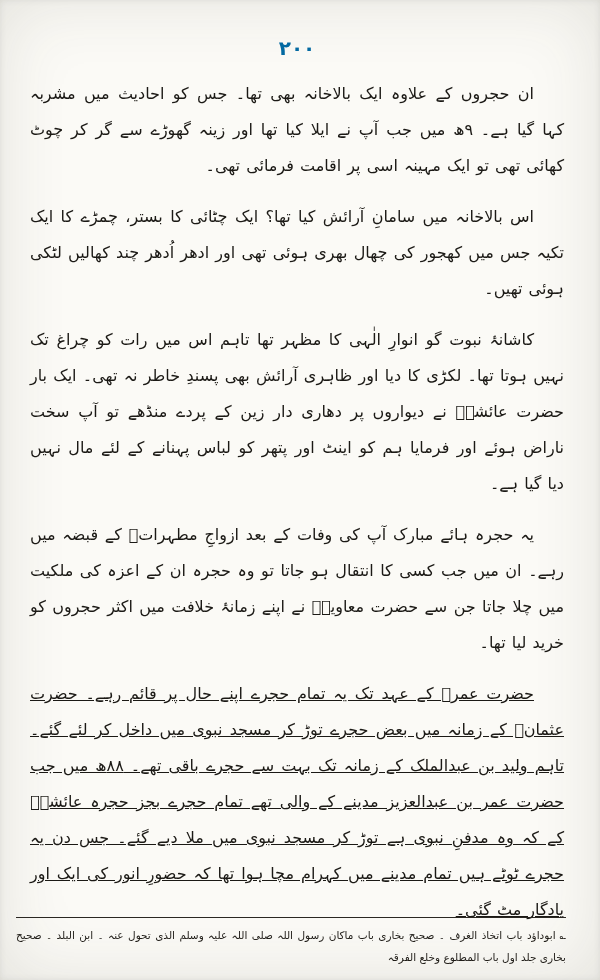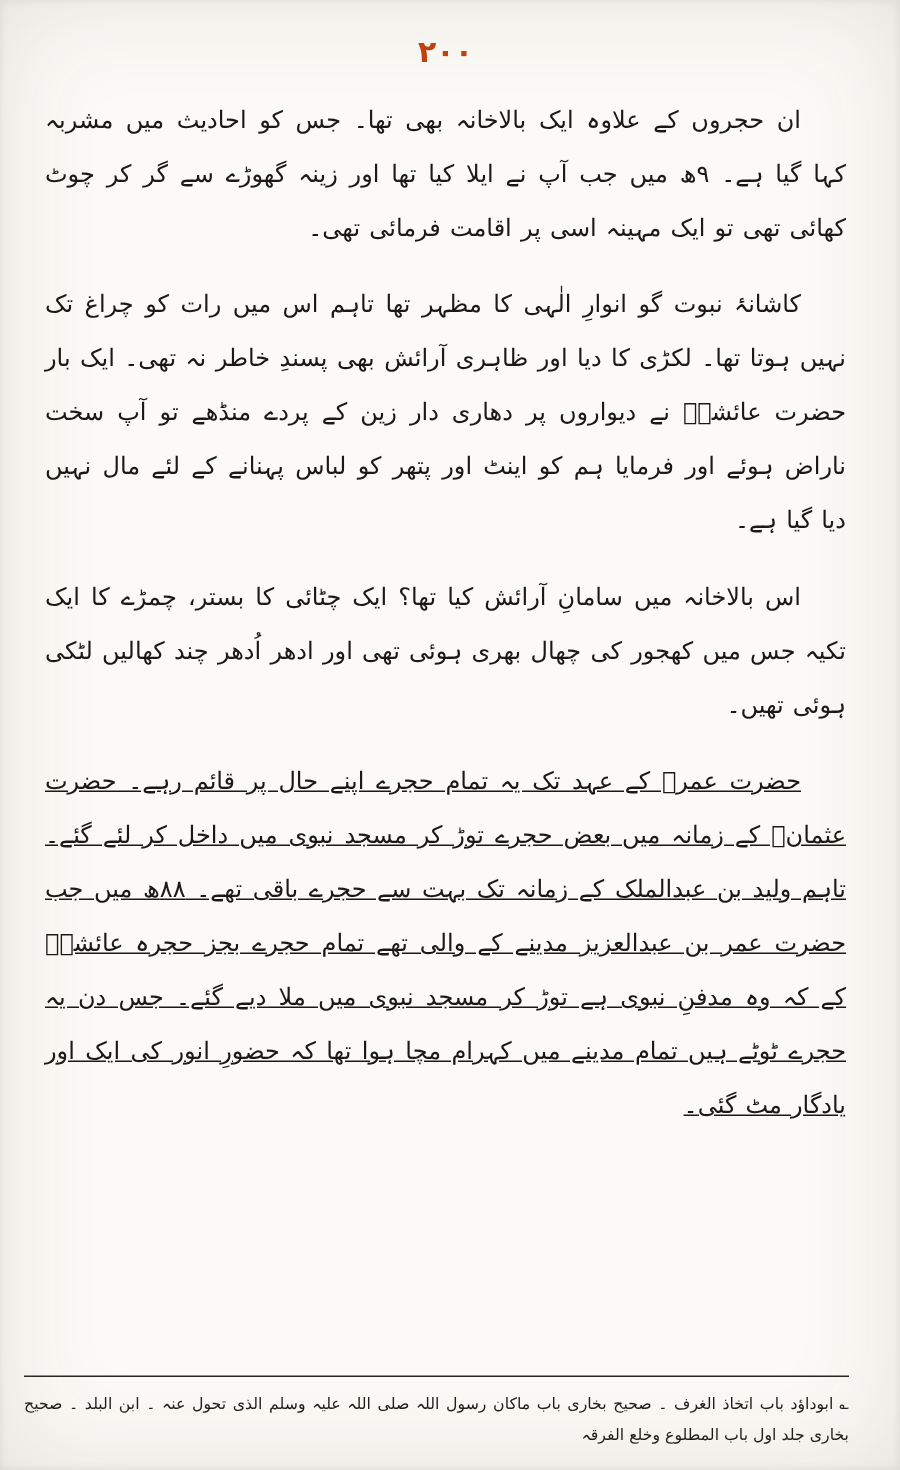--- a/index.html
+++ b/index.html
@@ -22,22 +22,22 @@
     padding: 20px 36px 110px 30px;
     direction: rtl;
     color: #161412;
     overflow: hidden;
   }
   .page-number {
     text-align: center;
     font-size: 20px;
     font-weight: bold;
     letter-spacing: 2px;
-    margin: 2px 0 16px 0;
-    color: #c2410c;
+    margin: 16px 0 16px 0;
+    color: #0369a1;
   }
   .body-text {
     direction: rtl;
     margin-top: 16px;
   }
   .para {
     margin: 0 0 15px 0;
     font-size: 16px;
     line-height: 2.25;
     text-align: justify;
@@ -74,22 +74,23 @@
 </style>
 </head>
 <body>
 
 <div class="page">
 
   <div class="page-number">۲۰۰</div>
 
   <div class="body-text">
     <p class="para">ان حجروں کے علاوہ ایک بالاخانہ بھی تھا۔ جس کو احادیث میں مشربہ کہا گیا ہے۔ ۹ھ میں جب آپ نے ایلا کیا تھا اور زینہ گھوڑے سے گر کر چوٹ کھائی تھی تو ایک مہینہ اسی پر اقامت فرمائی تھی۔</p>
+    <p class="para">اس بالاخانہ میں سامانِ آرائش کیا تھا؟ ایک چٹائی کا بستر، چمڑے کا ایک تکیہ جس میں کھجور کی چھال بھری ہوئی تھی اور ادھر اُدھر چند کھالیں لٹکی ہوئی تھیں۔</p>
     <p class="para">کاشانۂ نبوت گو انوارِ الٰہی کا مظہر تھا تاہم اس میں رات کو چراغ تک نہیں ہوتا تھا۔ لکڑی کا دیا اور ظاہری آرائش بھی پسندِ خاطر نہ تھی۔ ایک بار حضرت عائشہؓ نے دیواروں پر دھاری دار زین کے پردے منڈھے تو آپ سخت ناراض ہوئے اور فرمایا ہم کو اینٹ اور پتھر کو لباس پہنانے کے لئے مال نہیں دیا گیا ہے۔</p>
-    <p class="para">اس بالاخانہ میں سامانِ آرائش کیا تھا؟ ایک چٹائی کا بستر، چمڑے کا ایک تکیہ جس میں کھجور کی چھال بھری ہوئی تھی اور ادھر اُدھر چند کھالیں لٹکی ہوئی تھیں۔</p>
+    <p class="para">یہ حجرہ ہائے مبارک آپ کی وفات کے بعد ازواجِ مطہراتؓ کے قبضہ میں رہے۔ ان میں جب کسی کا انتقال ہو جاتا تو وہ حجرہ ان کے اعزہ کی ملکیت میں چلا جاتا جن سے حضرت معاویہؓ نے اپنے زمانۂ خلافت میں اکثر حجروں کو خرید لیا تھا۔</p>
     <p class="para">حضرت عمرؓ کے عہد تک یہ تمام حجرے اپنے حال پر قائم رہے۔ حضرت عثمانؓ کے زمانہ میں بعض حجرے توڑ کر مسجد نبوی میں داخل کر لئے گئے۔ تاہم ولید بن عبدالملک کے زمانہ تک بہت سے حجرے باقی تھے۔ ۸۸ھ میں جب حضرت عمر بن عبدالعزیز مدینے کے والی تھے تمام حجرے بجز حجرہ عائشہؓ کے کہ وہ مدفنِ نبوی ہے توڑ کر مسجد نبوی میں ملا دیے گئے۔ جس دن یہ حجرے ٹوٹے ہیں تمام مدینے میں کہرام مچا ہوا تھا کہ حضورِ انور کی ایک اور یادگار مٹ گئی۔</p>
   </div>
 
   <div class="footnotes">
     <hr class="footnote-rule">
     <div class="footnote-line">
       <span class="footnote-marker">؎</span><span>ابوداؤد باب اتخاذ الغرف ۔ صحیح بخاری باب ماکان رسول اللہ صلی اللہ علیہ وسلم الذی تحول عنہ ۔ ابن البلد ۔ صحیح بخاری جلد اول باب المطلوع وخلع الفرقہ</span>
     </div>
   </div>
 

